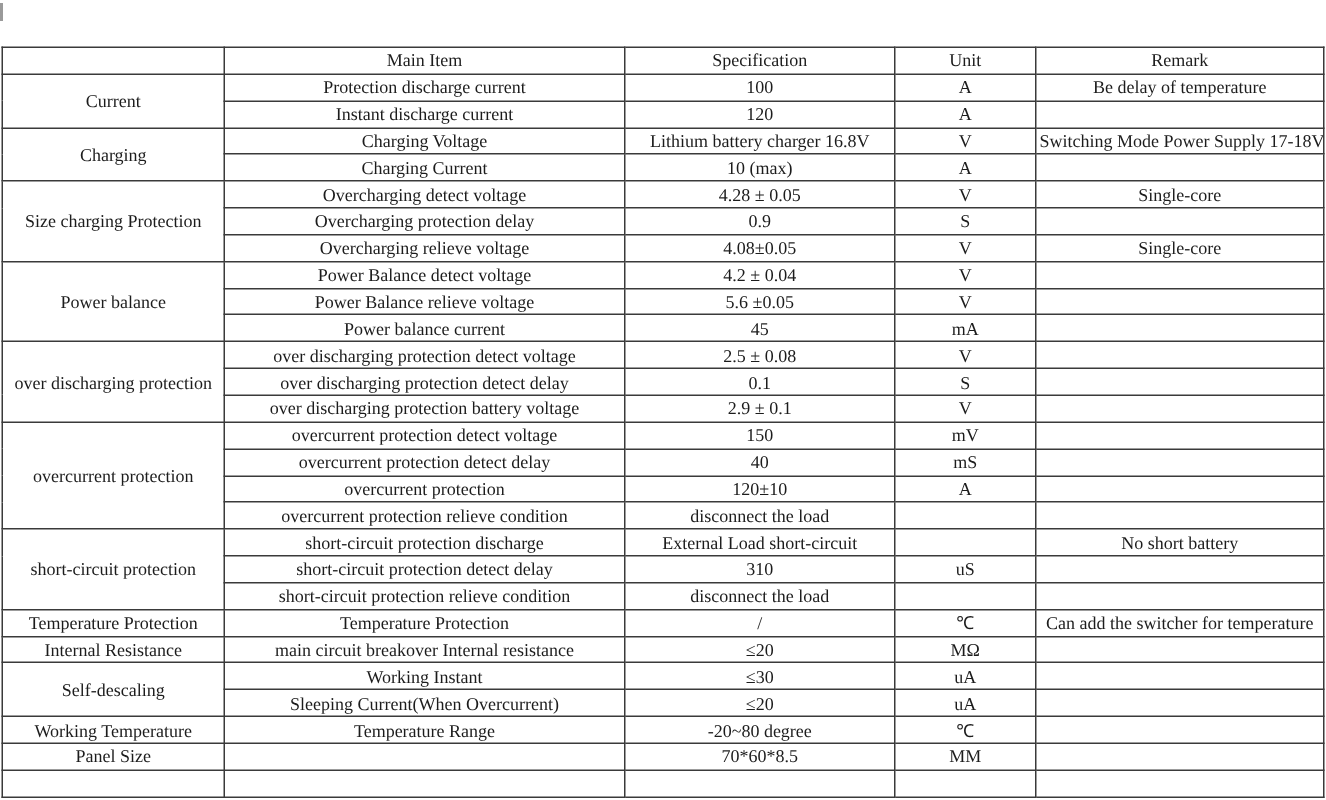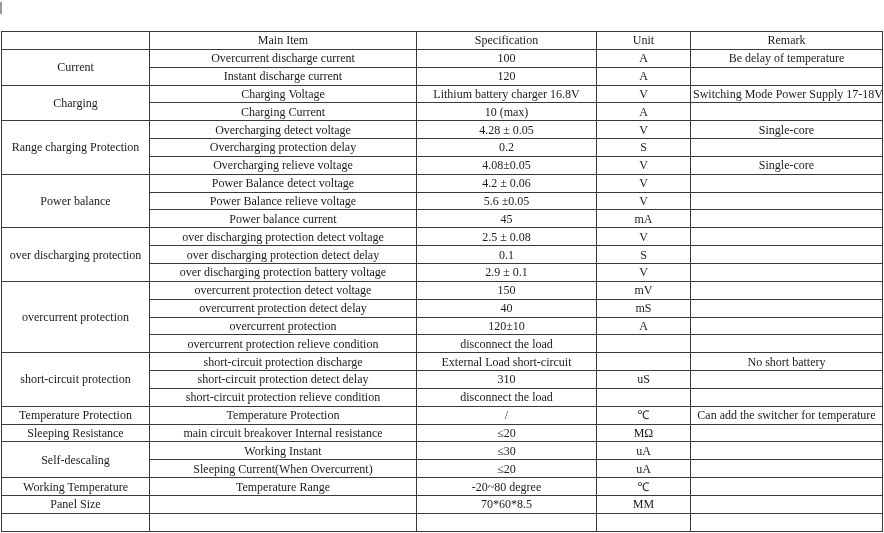--- a/index.html
+++ b/index.html
@@ -65,21 +65,21 @@
         <th></th>
         <th>Main Item</th>
         <th>Specification</th>
         <th>Unit</th>
         <th>Remark</th>
       </tr>
     </thead>
     <tbody>
         <tr>
           <td rowspan="2">Current</td>
-          <td>Overcurrent discharge current</td>
+          <td>Protection discharge current</td>
           <td>100</td>
           <td>A</td>
           <td>Be delay of temperature</td>
         </tr>
         <tr>
           <td>Instant discharge current</td>
           <td>120</td>
           <td>A</td>
           <td></td>
         </tr>
@@ -90,42 +90,42 @@
           <td>V</td>
           <td>Switching Mode Power Supply 17-18V</td>
         </tr>
         <tr>
           <td>Charging Current</td>
           <td>10 (max)</td>
           <td>A</td>
           <td></td>
         </tr>
         <tr>
-          <td rowspan="3">Range charging Protection</td>
+          <td rowspan="3">Size charging Protection</td>
           <td>Overcharging detect voltage</td>
           <td>4.28 ± 0.05</td>
           <td>V</td>
           <td>Single-core</td>
         </tr>
         <tr>
           <td>Overcharging protection delay</td>
-          <td>0.2</td>
+          <td>0.9</td>
           <td>S</td>
           <td></td>
         </tr>
         <tr>
           <td>Overcharging relieve voltage</td>
           <td>4.08±0.05</td>
           <td>V</td>
           <td>Single-core</td>
         </tr>
         <tr>
           <td rowspan="3">Power balance</td>
           <td>Power Balance detect voltage</td>
-          <td>4.2 ± 0.06</td>
+          <td>4.2 ± 0.04</td>
           <td>V</td>
           <td></td>
         </tr>
         <tr>
           <td>Power Balance relieve voltage</td>
           <td>5.6 ±0.05</td>
           <td>V</td>
           <td></td>
         </tr>
         <tr>
@@ -198,21 +198,21 @@
           <td></td>
         </tr>
         <tr>
           <td rowspan="1">Temperature Protection</td>
           <td>Temperature Protection</td>
           <td>/</td>
           <td>℃</td>
           <td>Can add the switcher for temperature</td>
         </tr>
         <tr>
-          <td rowspan="1">Sleeping Resistance</td>
+          <td rowspan="1">Internal Resistance</td>
           <td>main circuit breakover Internal resistance</td>
           <td>≤20</td>
           <td>MΩ</td>
           <td></td>
         </tr>
         <tr>
           <td rowspan="2">Self-descaling</td>
           <td>Working Instant</td>
           <td>≤30</td>
           <td>uA</td>

